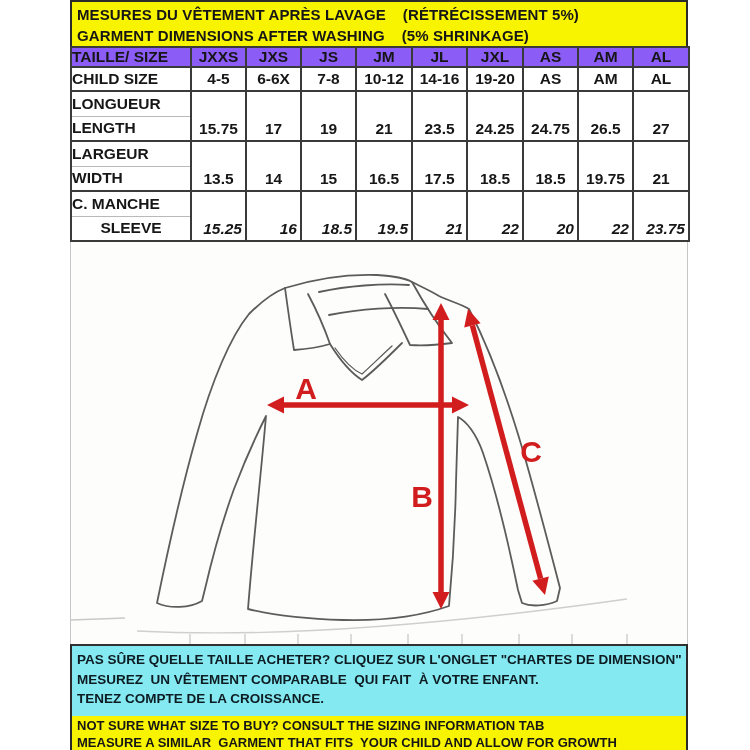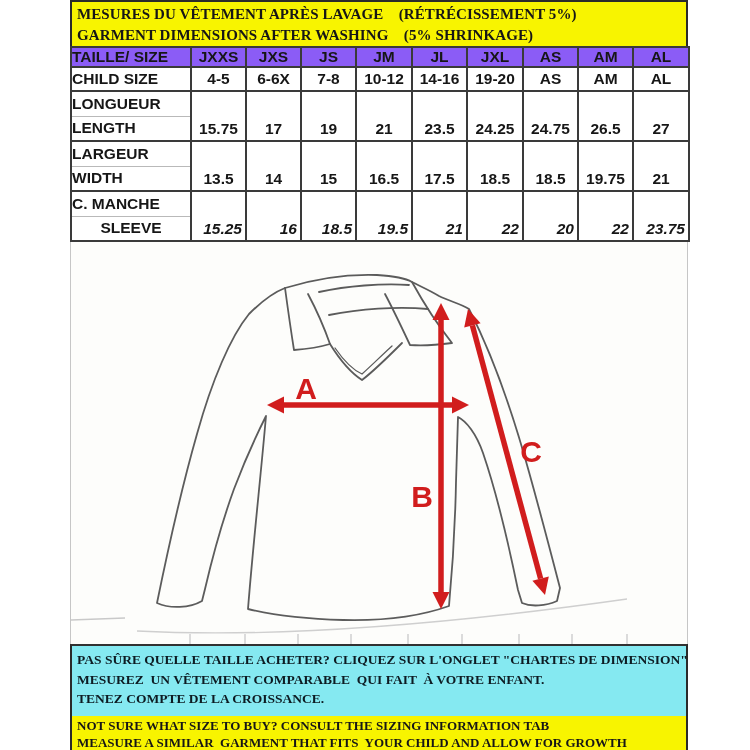--- a/index.html
+++ b/index.html
@@ -2,21 +2,21 @@
 <html><head>
 <meta charset="utf-8">
 <style>
   html,body { margin:0; padding:0; background:#ffffff; }
   body {
     width:750px; height:750px; position:relative; overflow:hidden;
     font-family:"Liberation Sans", sans-serif; font-weight:bold; color:#161616;
     -webkit-font-smoothing:antialiased;
   }
   .sheet { position:absolute; left:70px; top:0; width:618px; }
-  .band { box-sizing:border-box;font-family:Liberation Serif, serif; }
+  .band { box-sizing:border-box; }
 
   
   .band-title {
     background:#f8f400; height:46px;
     border:2px solid #2a2a2a; border-bottom:none;
     padding:2px 0 0 5px;
   }
   .band-title .line { font-size:15px; line-height:21px; white-space:pre; letter-spacing:0.1px; }
 
   

